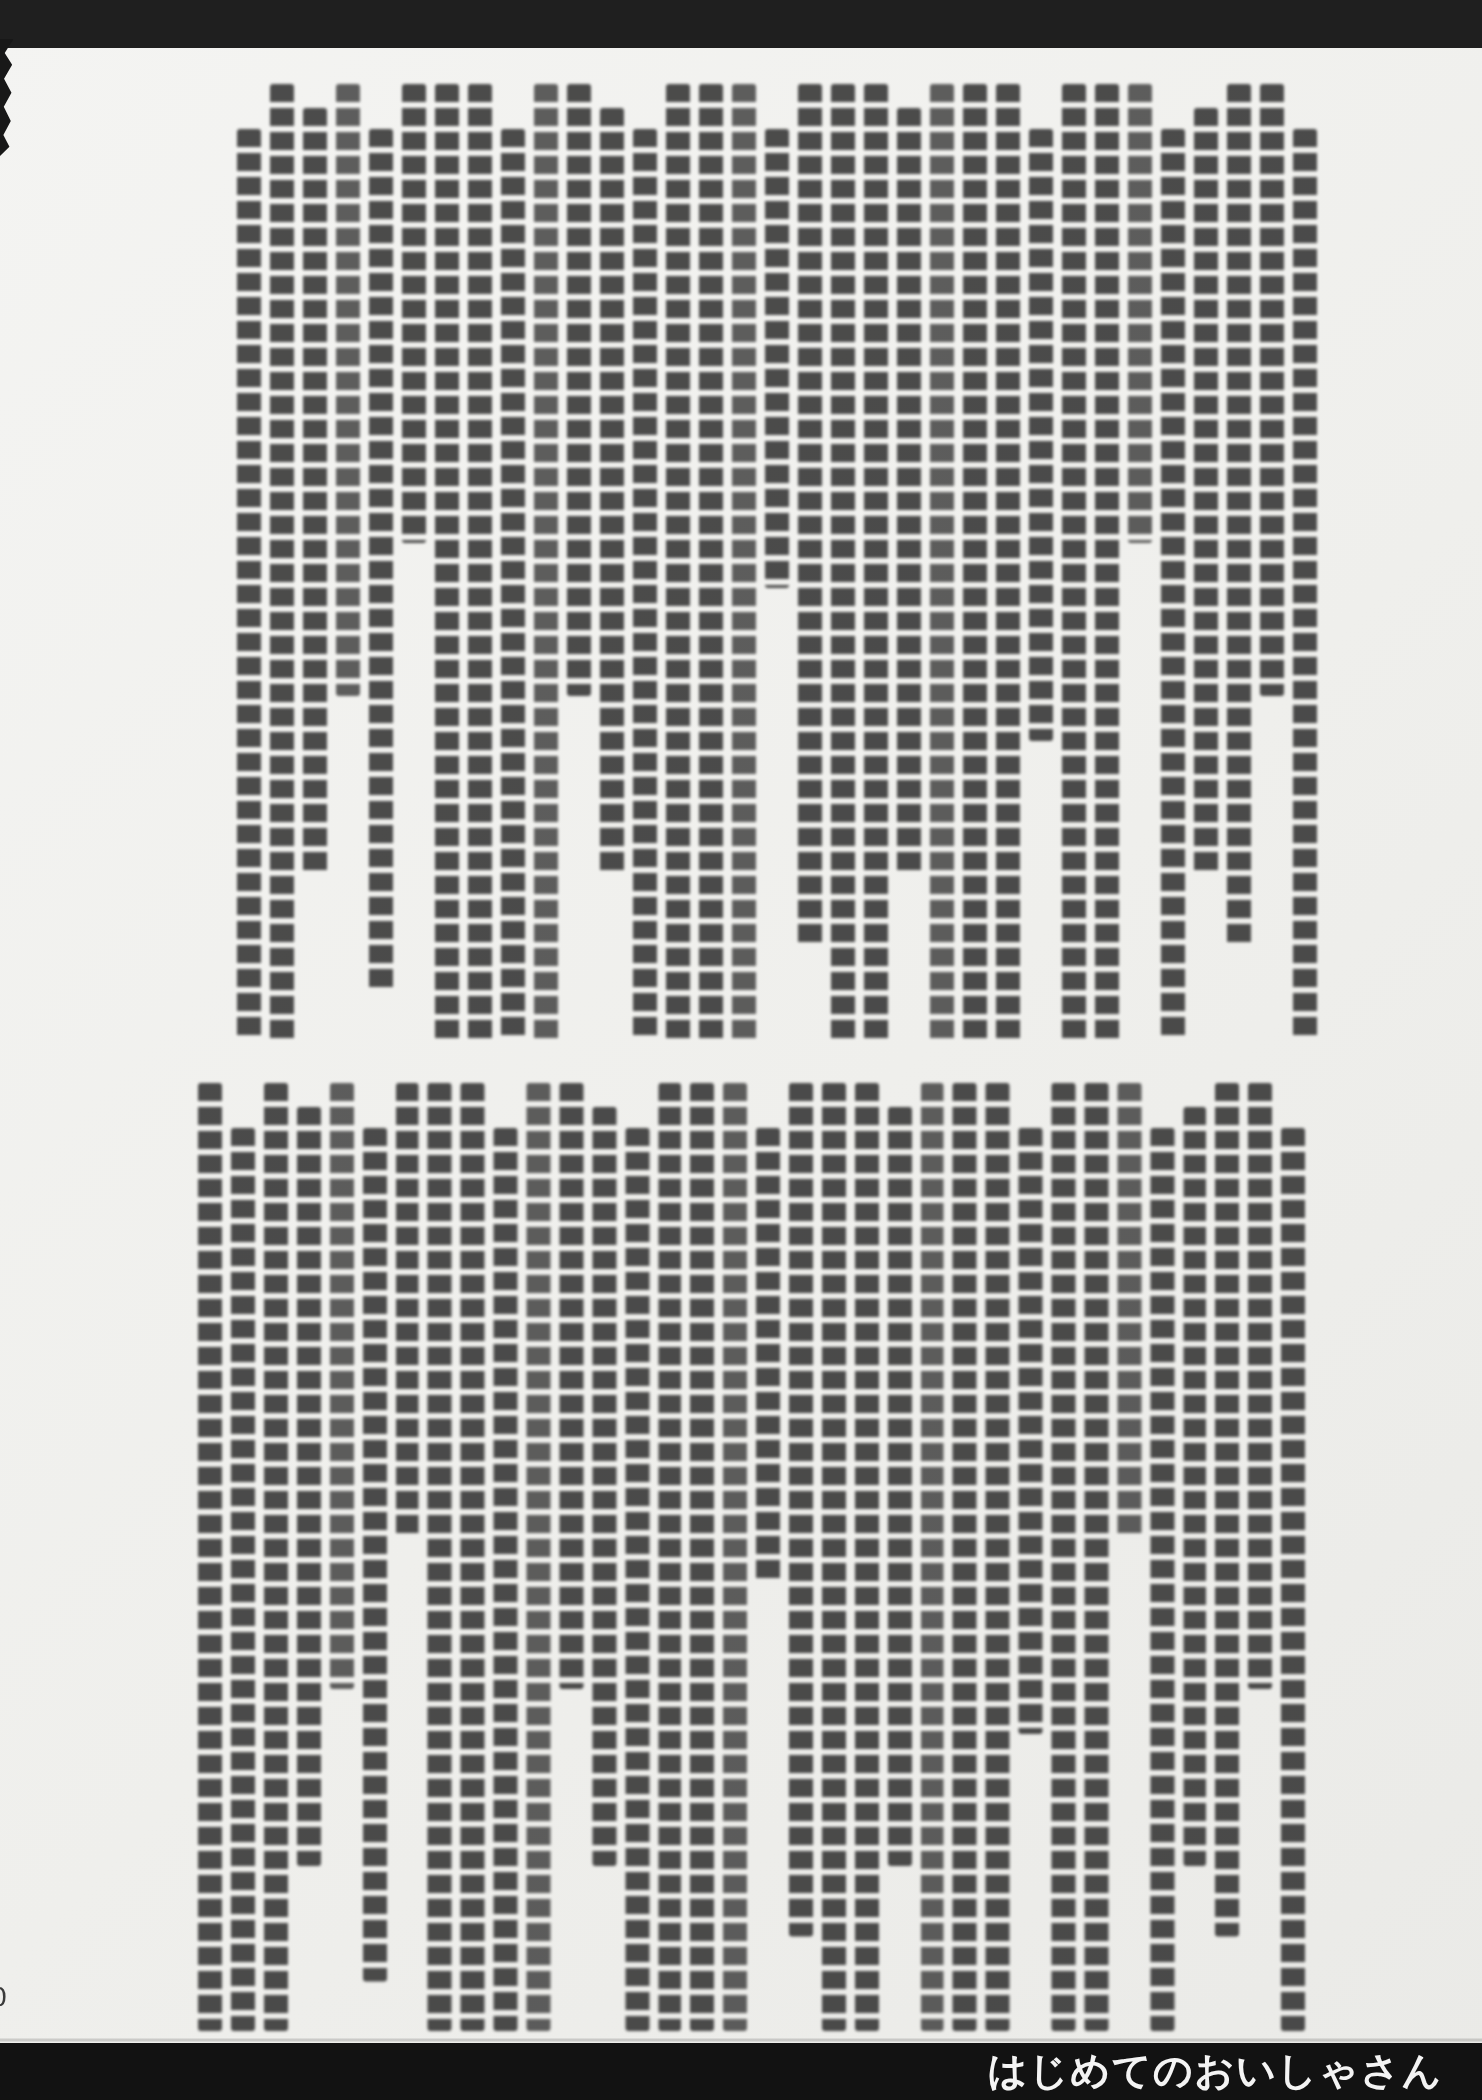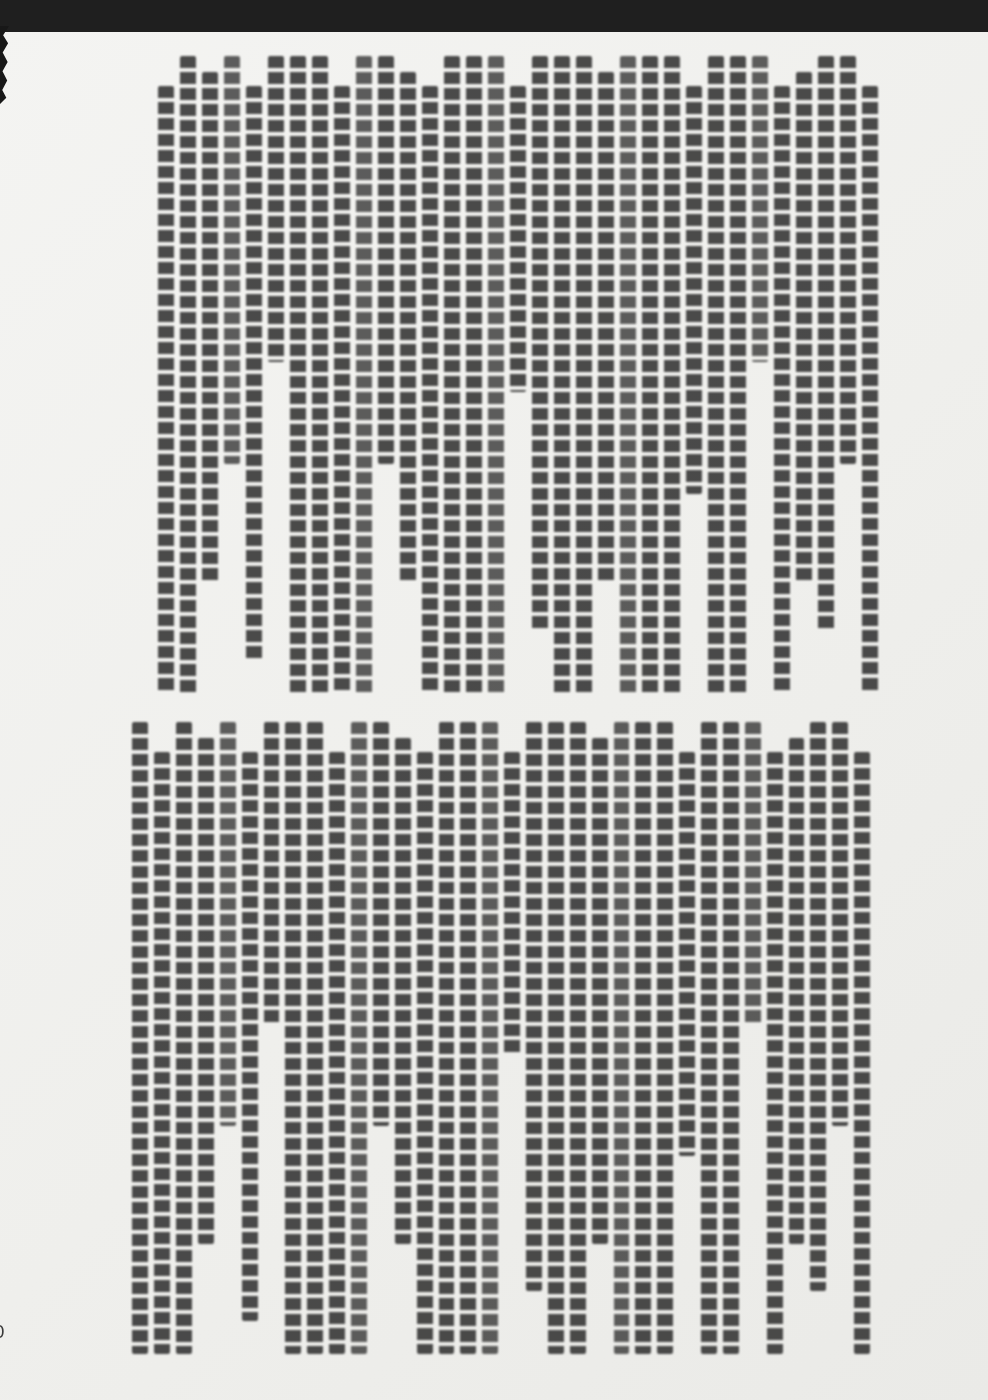--- a/index.html
+++ b/index.html
@@ -177,14 +177,17 @@
       <div class="col"></div>
       <div class="col"></div>
       <div class="col"></div>
       <div class="col"></div>
       <div class="col"></div>
       <div class="col"></div>
     </div>
 
   <span class="page-number">0</span>
 
+  <div class="footer-bar">
+    <span class="footer-title">はじめてのおいしゃさん</span>
+  </div>
 
 </div>
 
 </body></html>

